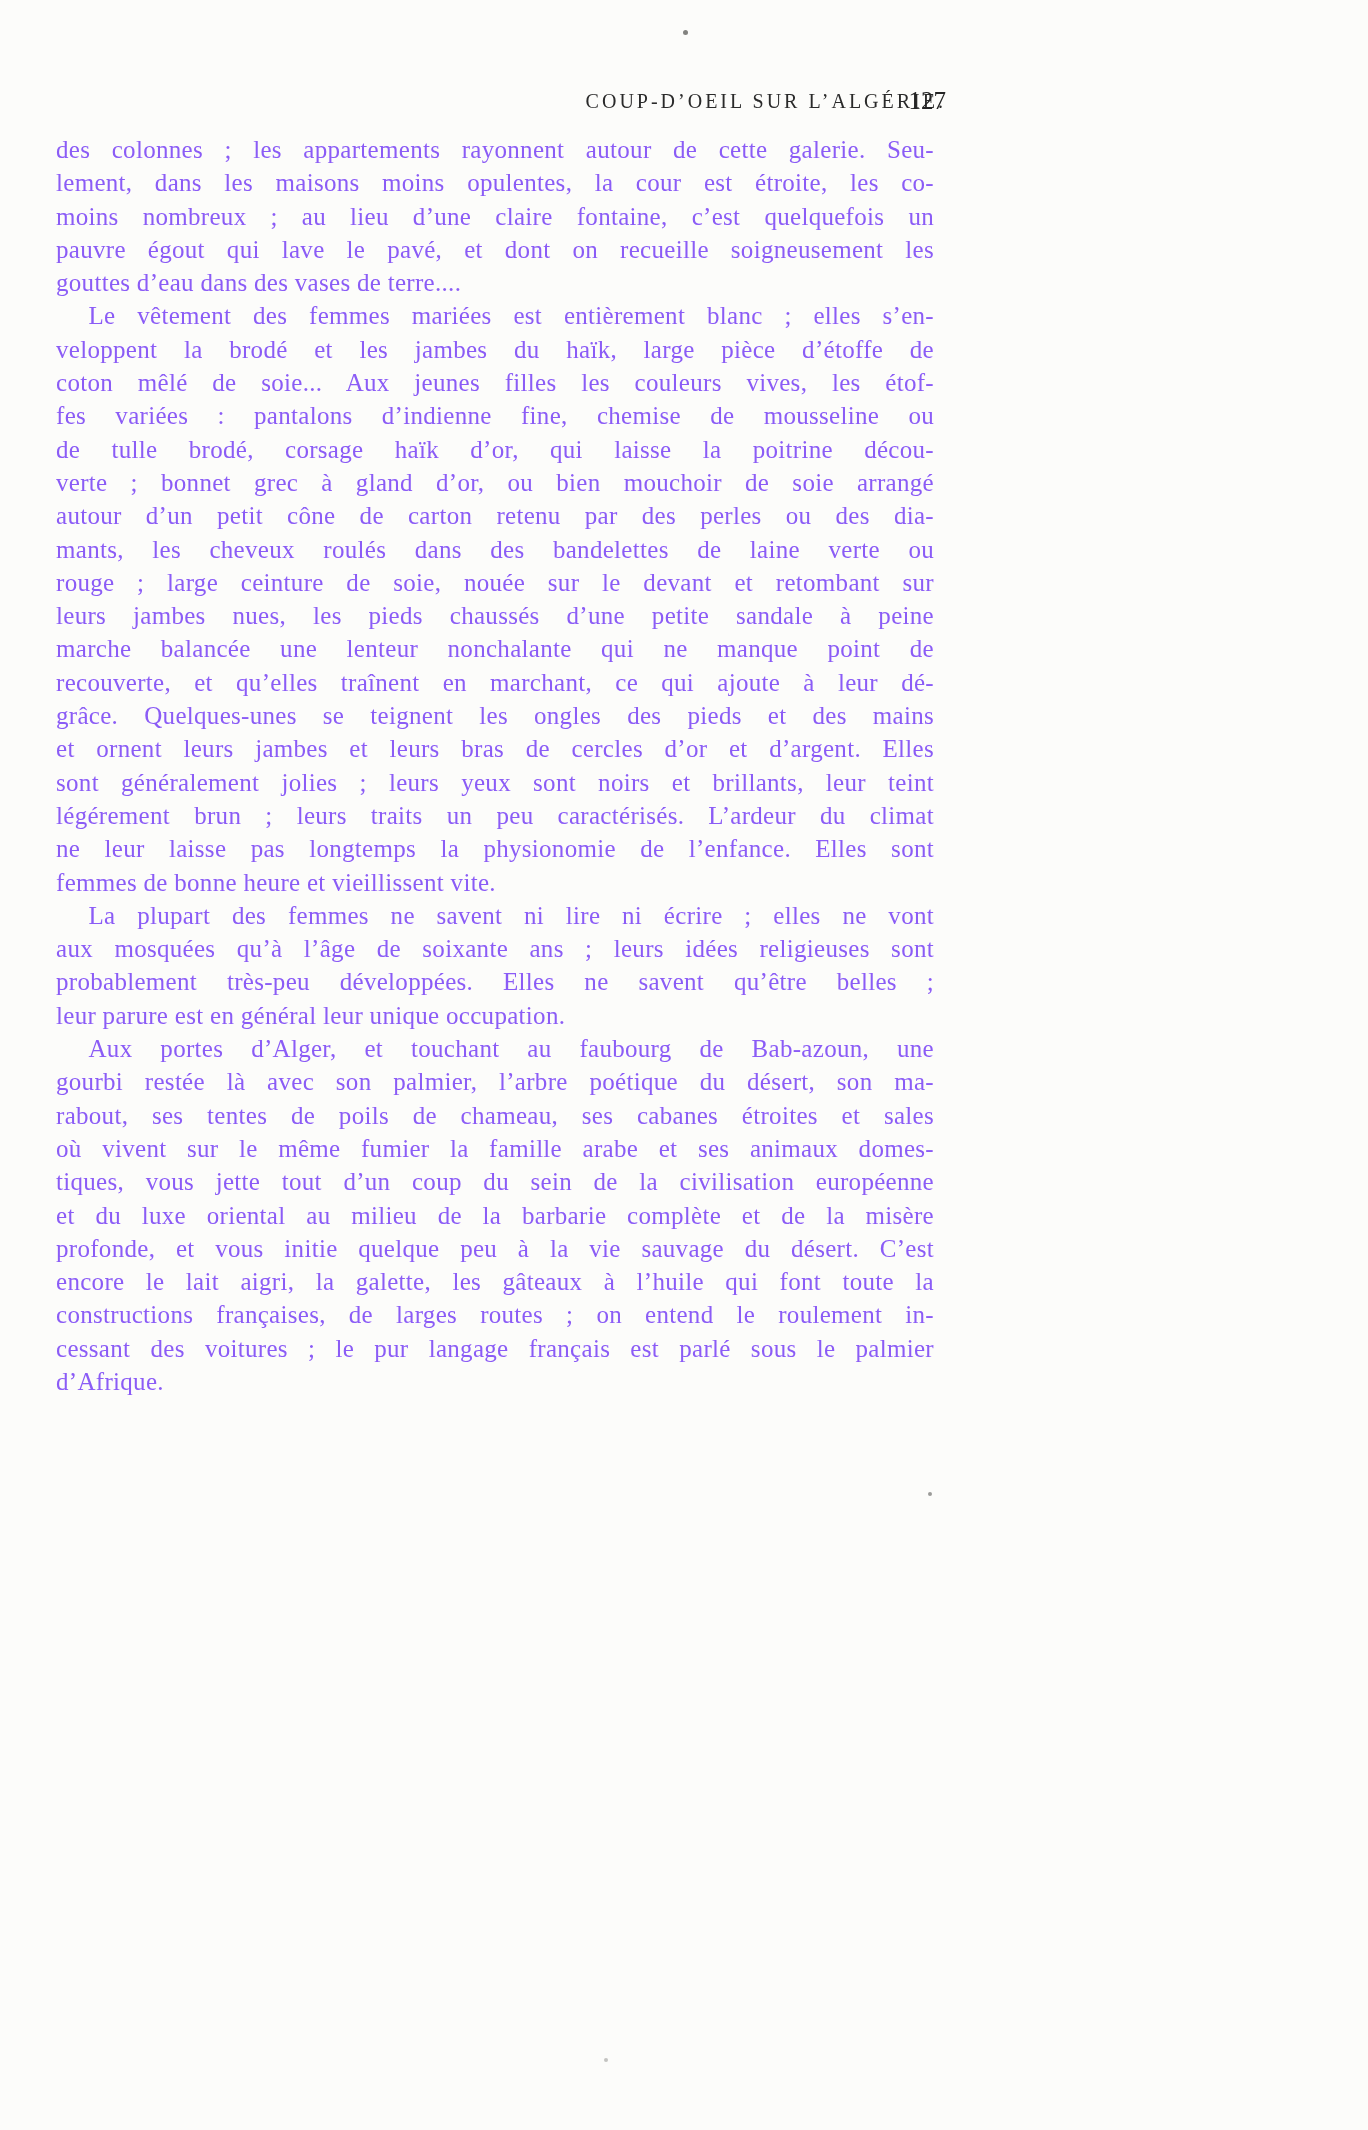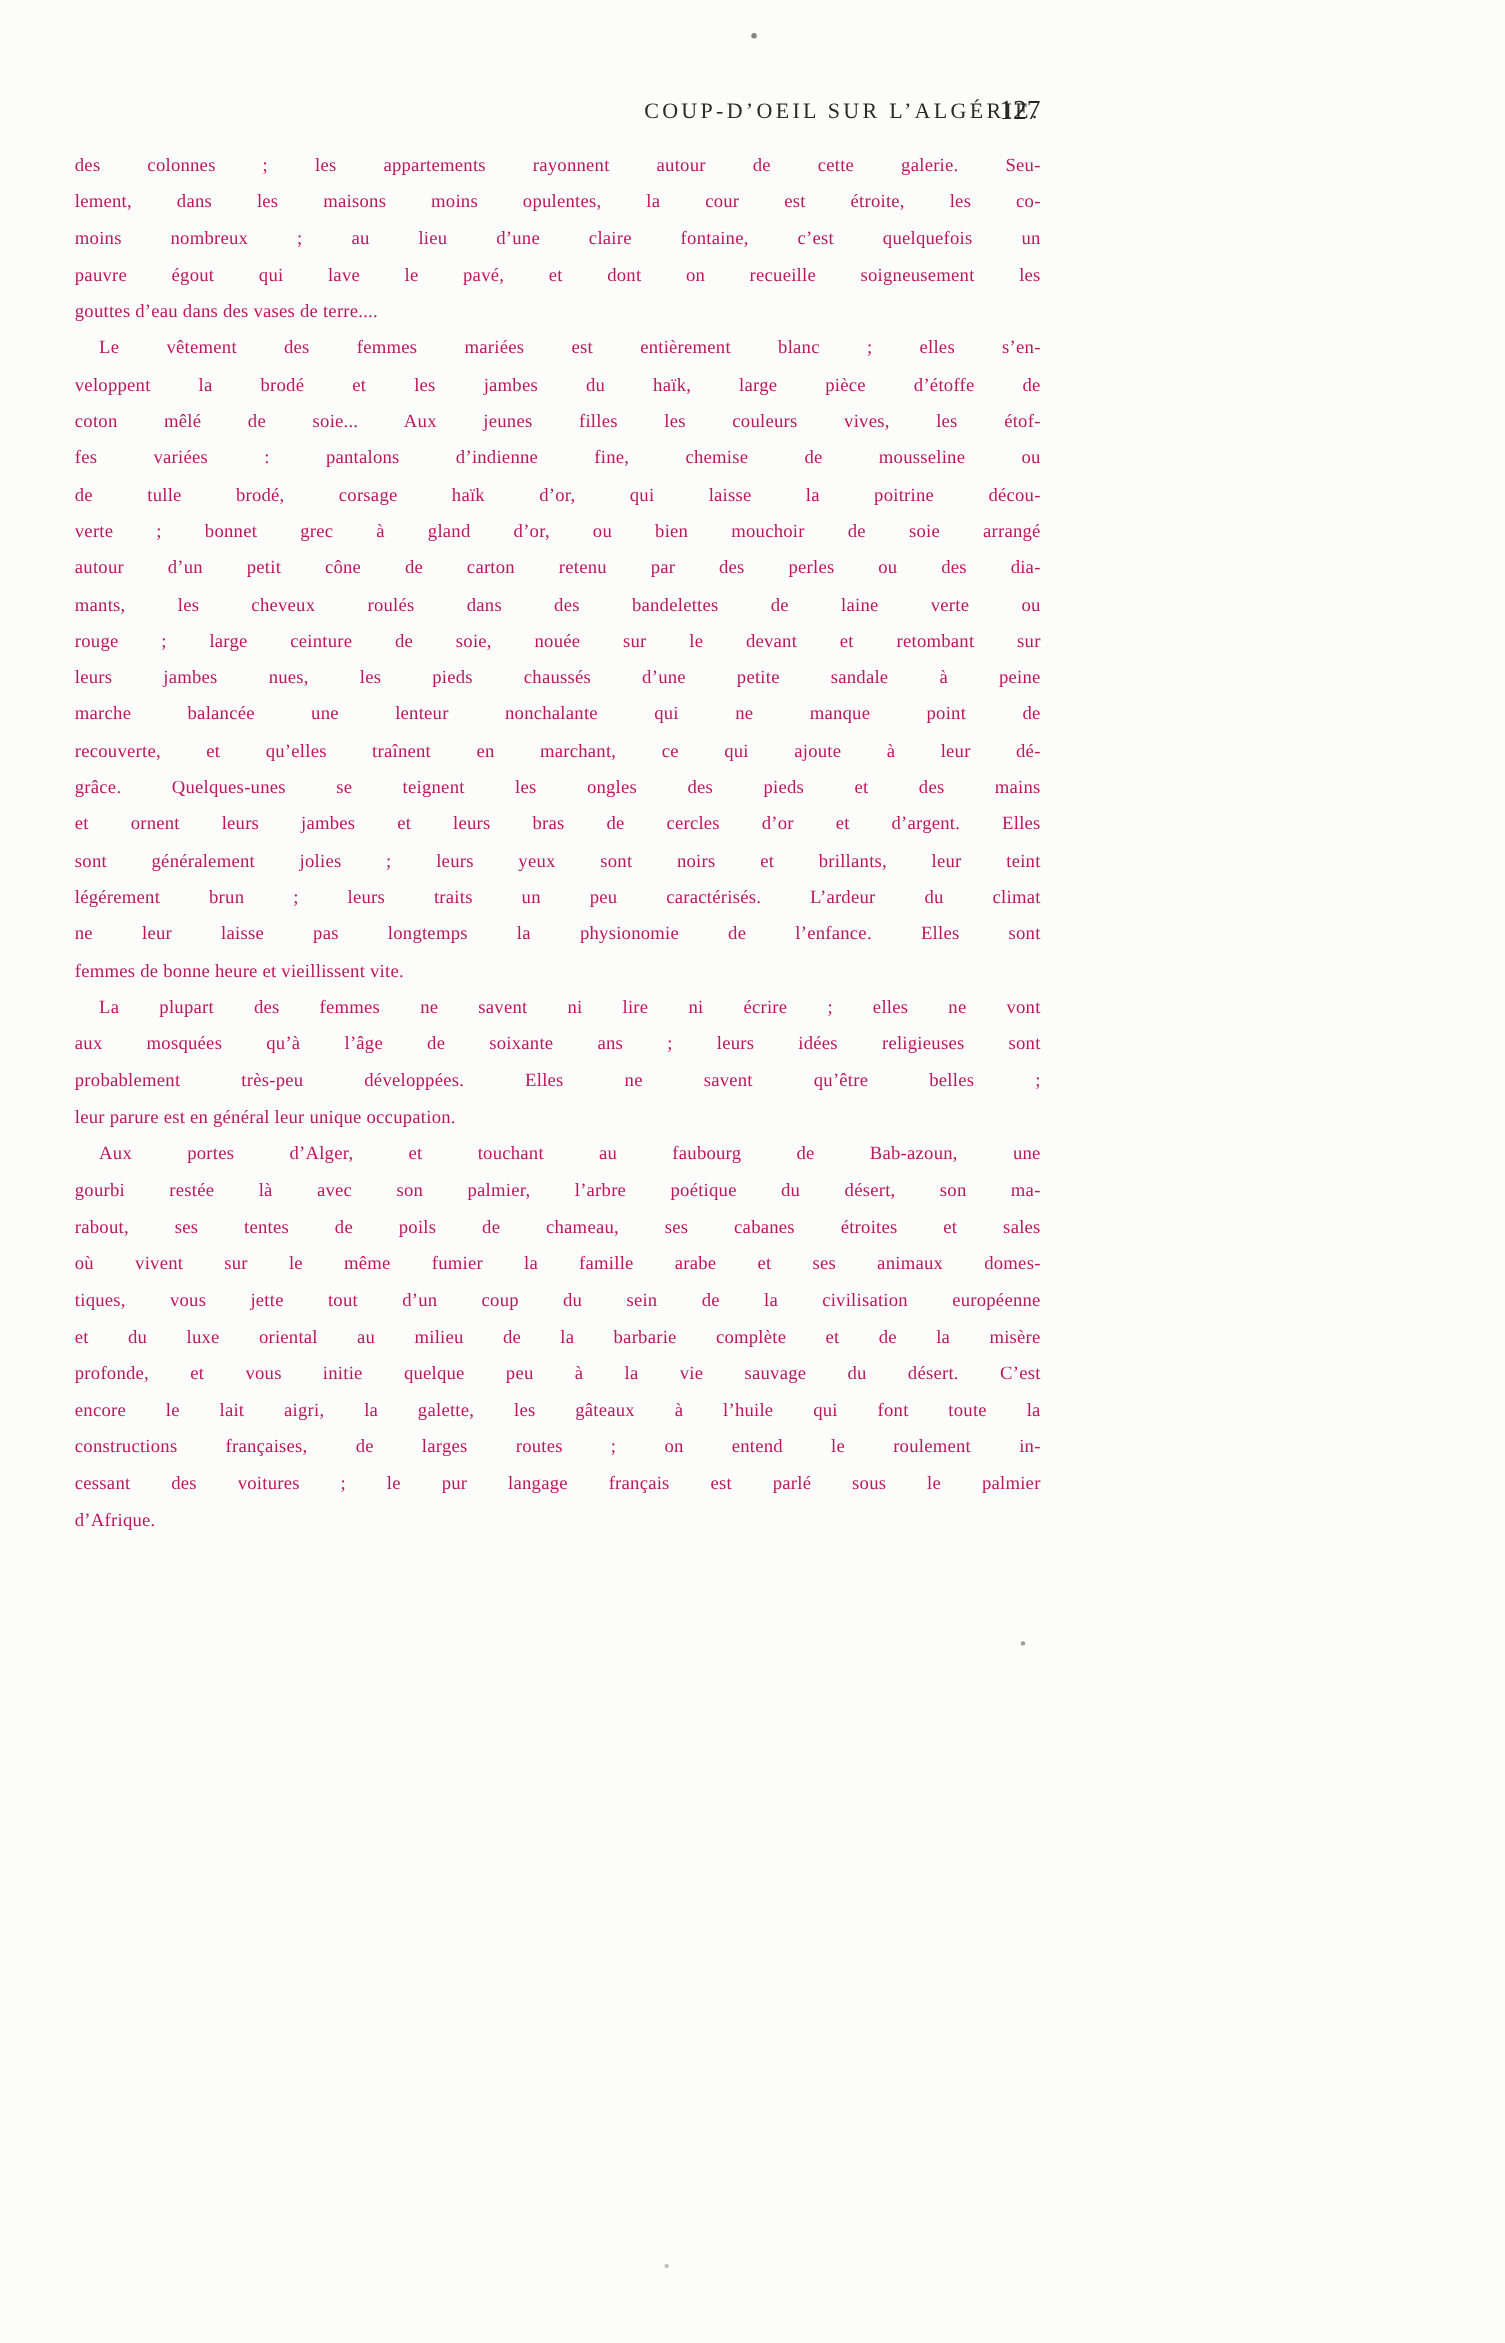--- a/index.html
+++ b/index.html
@@ -41,26 +41,26 @@
     right: 0;
     top: -3px;
     font-size: 25px;
     color: #242424;
     text-align: right;
   }
   
   .text-block {
     position: absolute;
     top: 133px;
-    left: 68px;
+    left: 56px;
     width: 878px;
-    font-size: 17px;
+    font-size: 25px;
     line-height: 33.3px;
     letter-spacing: 0.012em;
-    color: #be185d;
+    color: #8b5cf6;
   }
   .paragraph { margin: 0; }
   .line {
     text-align: justify;
     text-align-last: justify;
     white-space: normal;
   }
   .line.last { text-align-last: left; }
   .line.first-indent { text-indent: 1.3em; }
   

